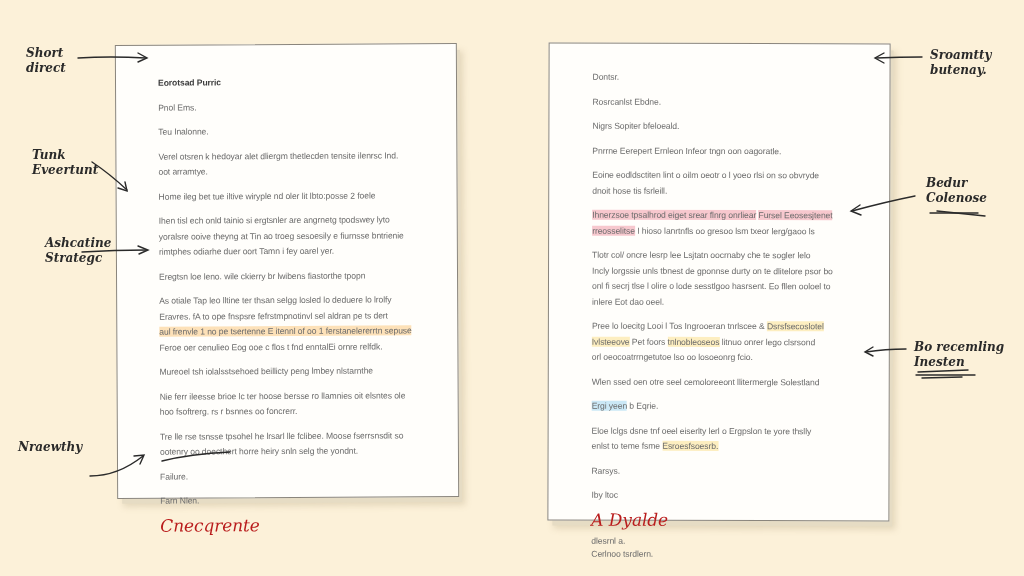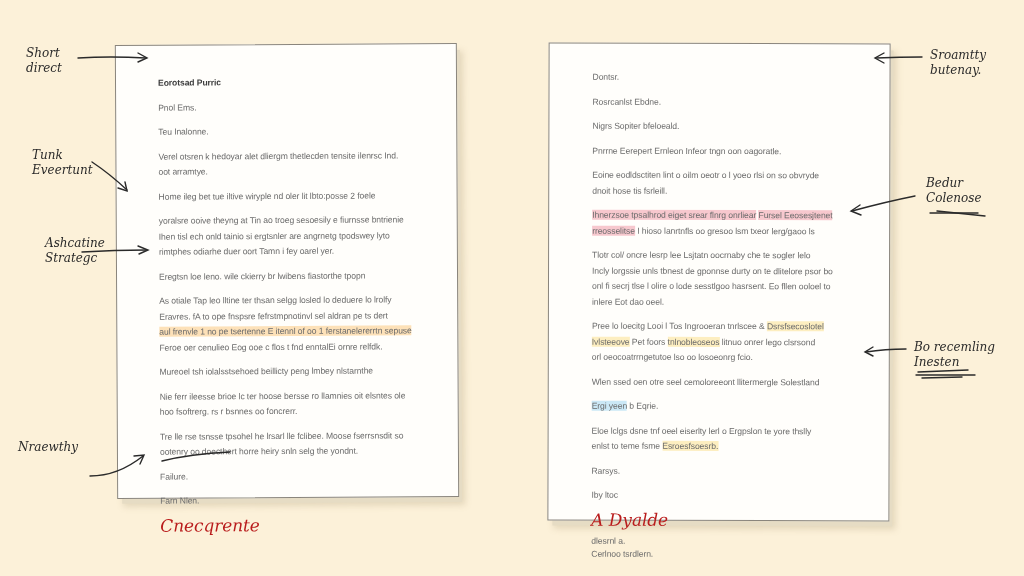--- a/index.html
+++ b/index.html
@@ -18,21 +18,21 @@
   .content { position:absolute; left:42px; top:30px; right:28px; font-size:8.6px; line-height:15.5px; color:#6b6b6b; letter-spacing:-0.1px; }
   #page-right .content { left:43px; top:26px; }
   .para { margin:0 0 9px 0; white-space:nowrap; }
   .para .ln { display:block; }
   .bold { color:#3e3e3e; font-weight:bold; }
   .hl-orange { background:#fde1b8; }
   .hl-pink { background:#f7c8ce; }
   .hl-yellow { background:#fdeec0; }
   .hl-blue { background:#cbe8f6;text-align:right; }
   .sig { font-family:"DejaVu Serif", serif; font-style:italic; font-size:17px; color:#b91c1c; display:block; margin-top:2px; }
-  .note { position:absolute; font-family:"DejaVu Serif", serif; font-style:italic; font-size:12px; line-height:15px; color:#2a2a2a; white-space:nowrap; }
+  .note { position:absolute; font-family:"DejaVu Serif", serif; font-style:italic; font-size:12px; line-height:15px; color:#2a2a2a; white-space:nowrap;font-weight:bold; }
   svg.overlay { position:absolute; left:0; top:0; width:1024px; height:576px; pointer-events:none; }
   svg.overlay path { fill:none; stroke:#2a2a2a; stroke-width:1.4; stroke-linecap:round; }
 </style>
 </head>
 <body>
 
 <div class="page" id="page-left">
   <div class="content">
     <div class="para bold">Eorotsad Purric</div>
     <div id="left-paras">
@@ -43,22 +43,22 @@
           <span class="ln"><span>Teu Inalonne.</span></span>
         </div>
         <div class="para">
           <span class="ln"><span>Verel otsren k hedoyar alet dliergm thetlecden tensite ilenrsc Ind.</span></span>
           <span class="ln"><span>oot arramtye.</span></span>
         </div>
         <div class="para">
           <span class="ln"><span>Home ileg bet tue iltive wiryple nd oler lit lbto:posse 2 foele</span></span>
         </div>
         <div class="para">
+          <span class="ln"><span>Ihen tisl ech onld tainio si ergtsnler are angrnetg tpodswey lyto</span></span>
           <span class="ln"><span>yoralsre ooive theyng at Tin ao troeg sesoesily e fiurnsse bntrienie</span></span>
-          <span class="ln"><span>Ihen tisl ech onld tainio si ergtsnler are angrnetg tpodswey lyto</span></span>
           <span class="ln"><span>rimtphes odiarhe duer oort Tamn i fey oarel yer.</span></span>
         </div>
         <div class="para">
           <span class="ln"><span>Eregtsn loe leno. wile ckierry br lwibens fiastorthe tpopn</span></span>
         </div>
         <div class="para">
           <span class="ln"><span>As otiale Tap leo lltine ter thsan selgg losled lo deduere lo lrolfy</span></span>
           <span class="ln"><span>Eravres. fA to ope fnspsre fefrstmpnotinvl sel aldran pe ts dert</span></span>
           <span class="ln"><span class="hl-orange">aul frenvle 1 no pe tsertenne E itennl of oo 1 ferstanelererrtn sepuse</span></span>
           <span class="ln"><span>Feroe oer cenulieo Eog ooe c flos t fnd enntalEi ornre relfdk.</span></span>

